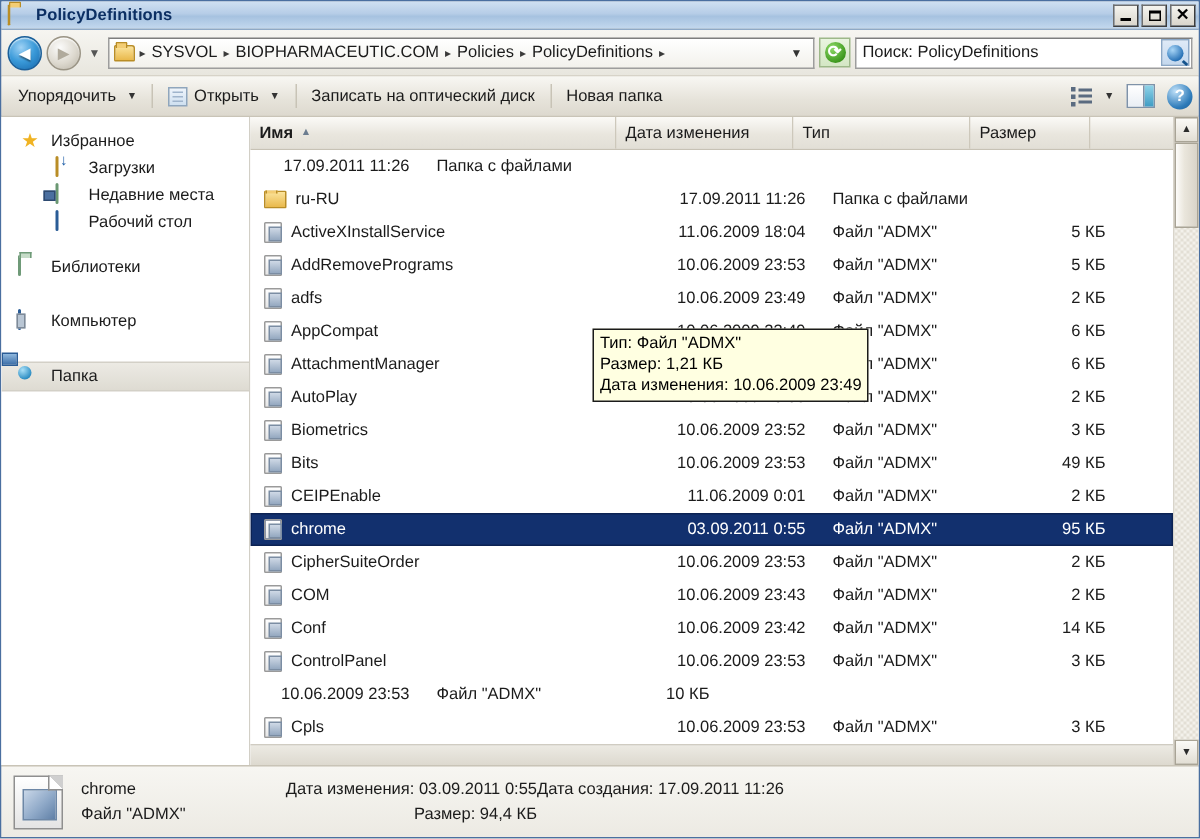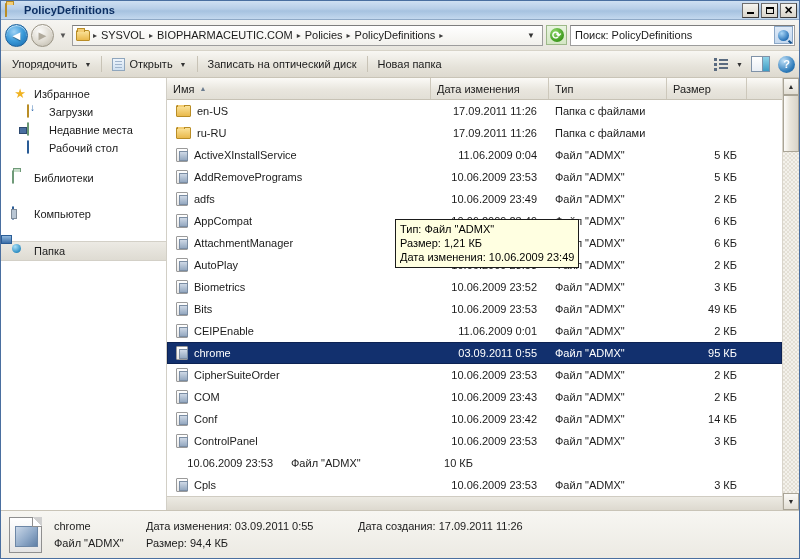--- a/index.html
+++ b/index.html
@@ -196,21 +196,21 @@
     border-right: 1px solid #d2cfc6;
     padding-top: 7px;
     overflow: hidden;
   }
   .navgroup { margin-bottom: 9px; }
   .navitem {
     display: flex; align-items: center; gap: 6px;
     padding: 2px 4px 2px 11px; font-size: 11px; color: #1b1b1b;
     white-space: nowrap;
   }
-  .navitem.child { padding-left: 26px; }
+  .navitem.child { padding-left: 36px; }
   .navitem.selected {
     background: linear-gradient(to bottom, #eceae4, #dedbd2);
     border-top: 1px solid #d3d0c7; border-bottom: 1px solid #d3d0c7;
   }
   .ic { width: 16px; height: 14px; flex: 0 0 auto; position: relative; }
   .ic-star {
     font-size: 13px; line-height: 14px; color: #f0b323; text-align:center;
   }
   .ic-dl {
     width: 13px; height: 11px; margin-top: 2px;
@@ -279,21 +279,21 @@
     background: linear-gradient(to bottom, #fbfaf7, #e9e6de 55%, #e2dfd6);
     border-bottom: 1px solid #c7c2b5;
   }
   .hcell {
     display: flex; align-items: center;
     font-size: 11px; color: #1b1b1b;
     border-right: 1px solid #cdc8bb;
     padding: 0 6px; white-space: nowrap;
     background: linear-gradient(to bottom, #fbfaf7, #e9e6de 55%, #e2dfd6);
   }
-  .hcell.name { width: 264px; flex: 0 0 auto; }
+  .hcell.name { width: 244px; flex: 0 0 auto; font-weight: bold; }
   .hcell.date { width: 118px; flex: 0 0 auto; }
   .hcell.type { width: 118px; flex: 0 0 auto; }
   .hcell.size { width: 80px; flex: 0 0 auto; }
   .hcell.filler { flex: 1 1 auto; border-right: none; }
   .sortarrow { font-size: 7px; color: #6b7c8f; margin-left: 5px; }
 
   .rows {
     flex: 1 1 auto; overflow: hidden; position: relative;
     background: #fff;
   }
@@ -399,21 +399,21 @@
   }
   .det-icon::after {
     content: ""; position: absolute; right: -1px; top: -1px;
     width: 9px; height: 9px;
     background: linear-gradient(225deg, #cfcfcf 50%, #ffffff 50%);
     border-left: 1px solid #8f8f8f; border-bottom: 1px solid #8f8f8f;
   }
   .det-cols { display: flex; gap: 0; flex: 1 1 auto; }
   .det-col { display: flex; flex-direction: column; gap: 5px; }
   .det-col.c1 { width: 92px; }
-  .det-col.c2 { width: 212px; }
+  .det-col.c2 { width: 212px; align-items: flex-end; }
   .det-col.c3 { flex: 1 1 auto; }
   .det-line { font-size: 11px; color: #1b1b1b; white-space: nowrap; }
   .det-label { color: #1b1b1b; }
 </style>
 </head>
 <body>
 
 <div class="window">
 
   <div class="titlebar">
@@ -566,43 +566,39 @@
           <span class="sortarrow">▲</span>
         </div>
         <div class="hcell date">Дата изменения</div>
         <div class="hcell type">Тип</div>
         <div class="hcell size">Размер</div>
         <div class="hcell filler"></div>
       </div>
 
       <div class="rows" id="rows-container">
           <div class="row">
-            <div class="cell-name">
-              <span class="ic-folder-row"></span>
-              <span>en-US</span>
-            </div>
             <div class="cell-date">17.09.2011 11:26</div>
             <div class="cell-type">Папка с файлами</div>
             <div class="cell-size"></div>
           </div>
           <div class="row">
             <div class="cell-name">
               <span class="ic-folder-row"></span>
               <span>ru-RU</span>
             </div>
             <div class="cell-date">17.09.2011 11:26</div>
             <div class="cell-type">Папка с файлами</div>
             <div class="cell-size"></div>
           </div>
           <div class="row">
             <div class="cell-name">
               <span class="ic-file-row"></span>
               <span>ActiveXInstallService</span>
             </div>
-            <div class="cell-date">11.06.2009 0:04</div>
+            <div class="cell-date">11.06.2009 18:04</div>
             <div class="cell-type">Файл "ADMX"</div>
             <div class="cell-size">5 КБ</div>
           </div>
           <div class="row">
             <div class="cell-name">
               <span class="ic-file-row"></span>
               <span>AddRemovePrograms</span>
             </div>
             <div class="cell-date">10.06.2009 23:53</div>
             <div class="cell-type">Файл "ADMX"</div>

